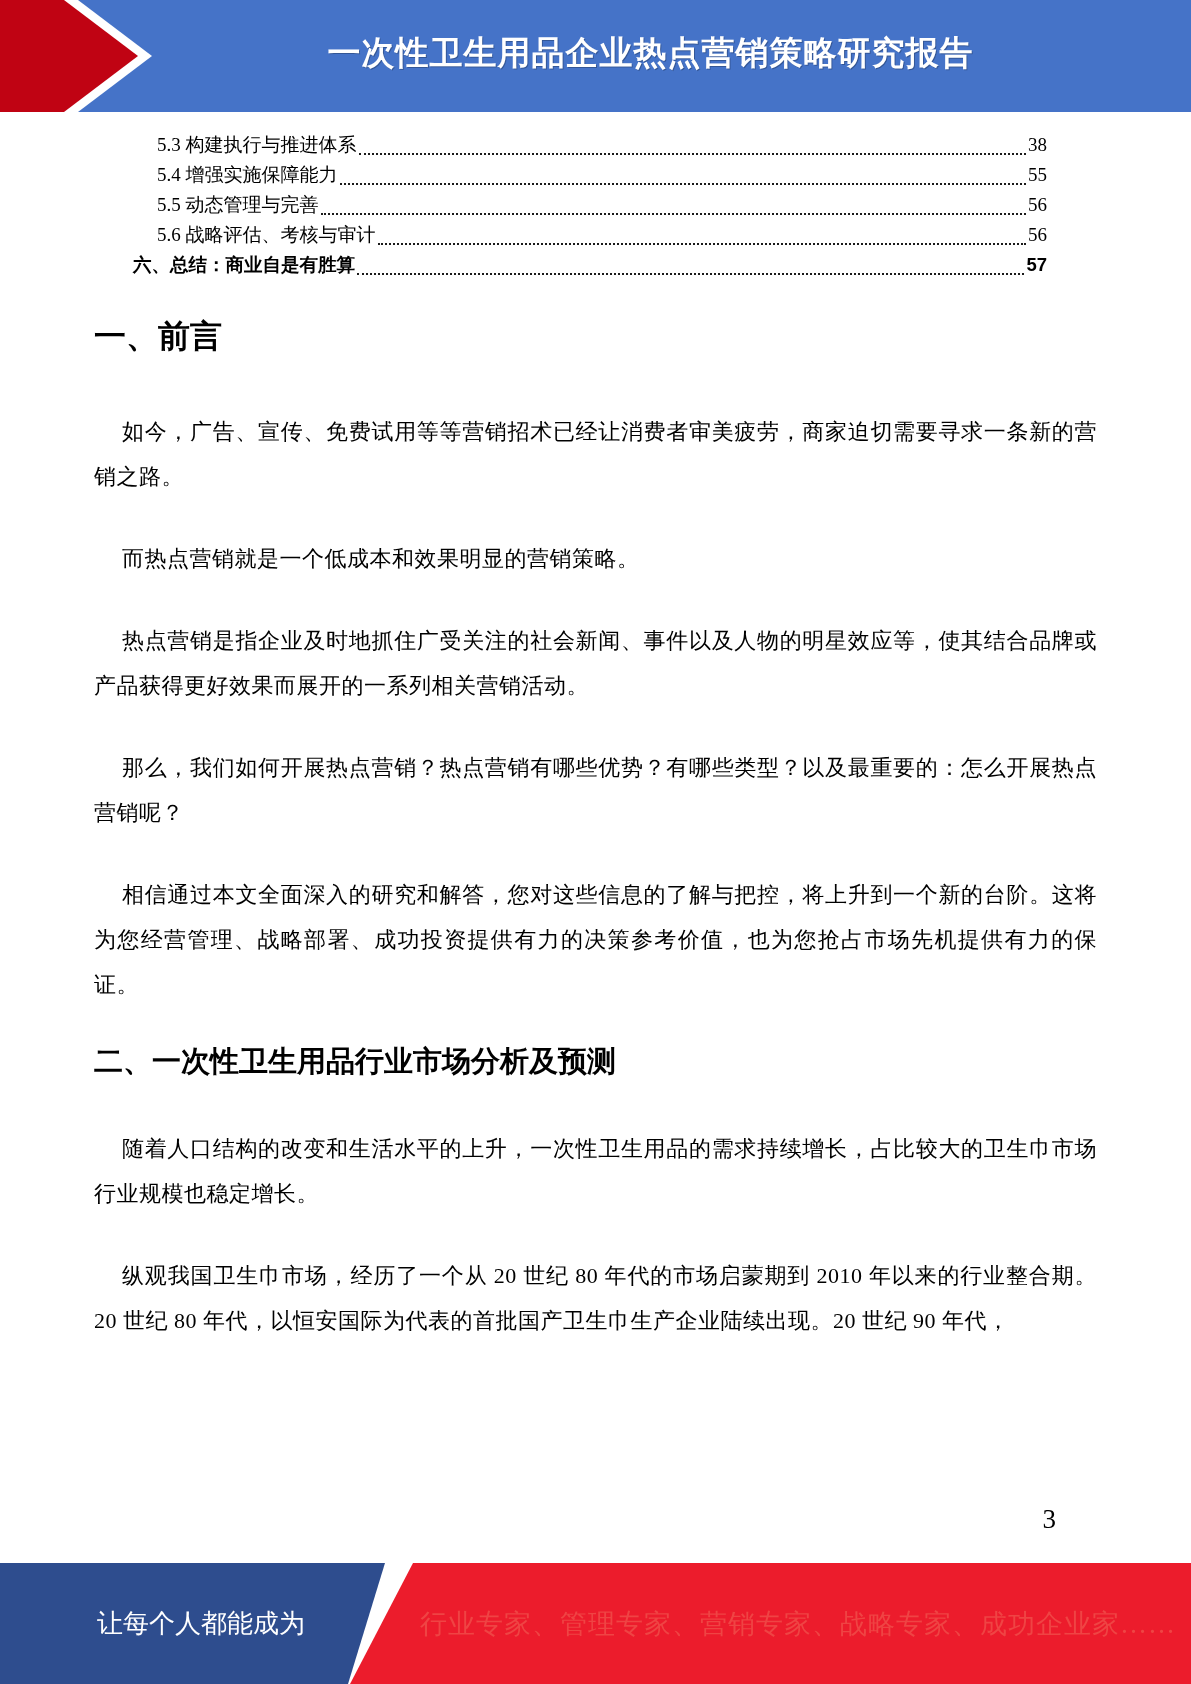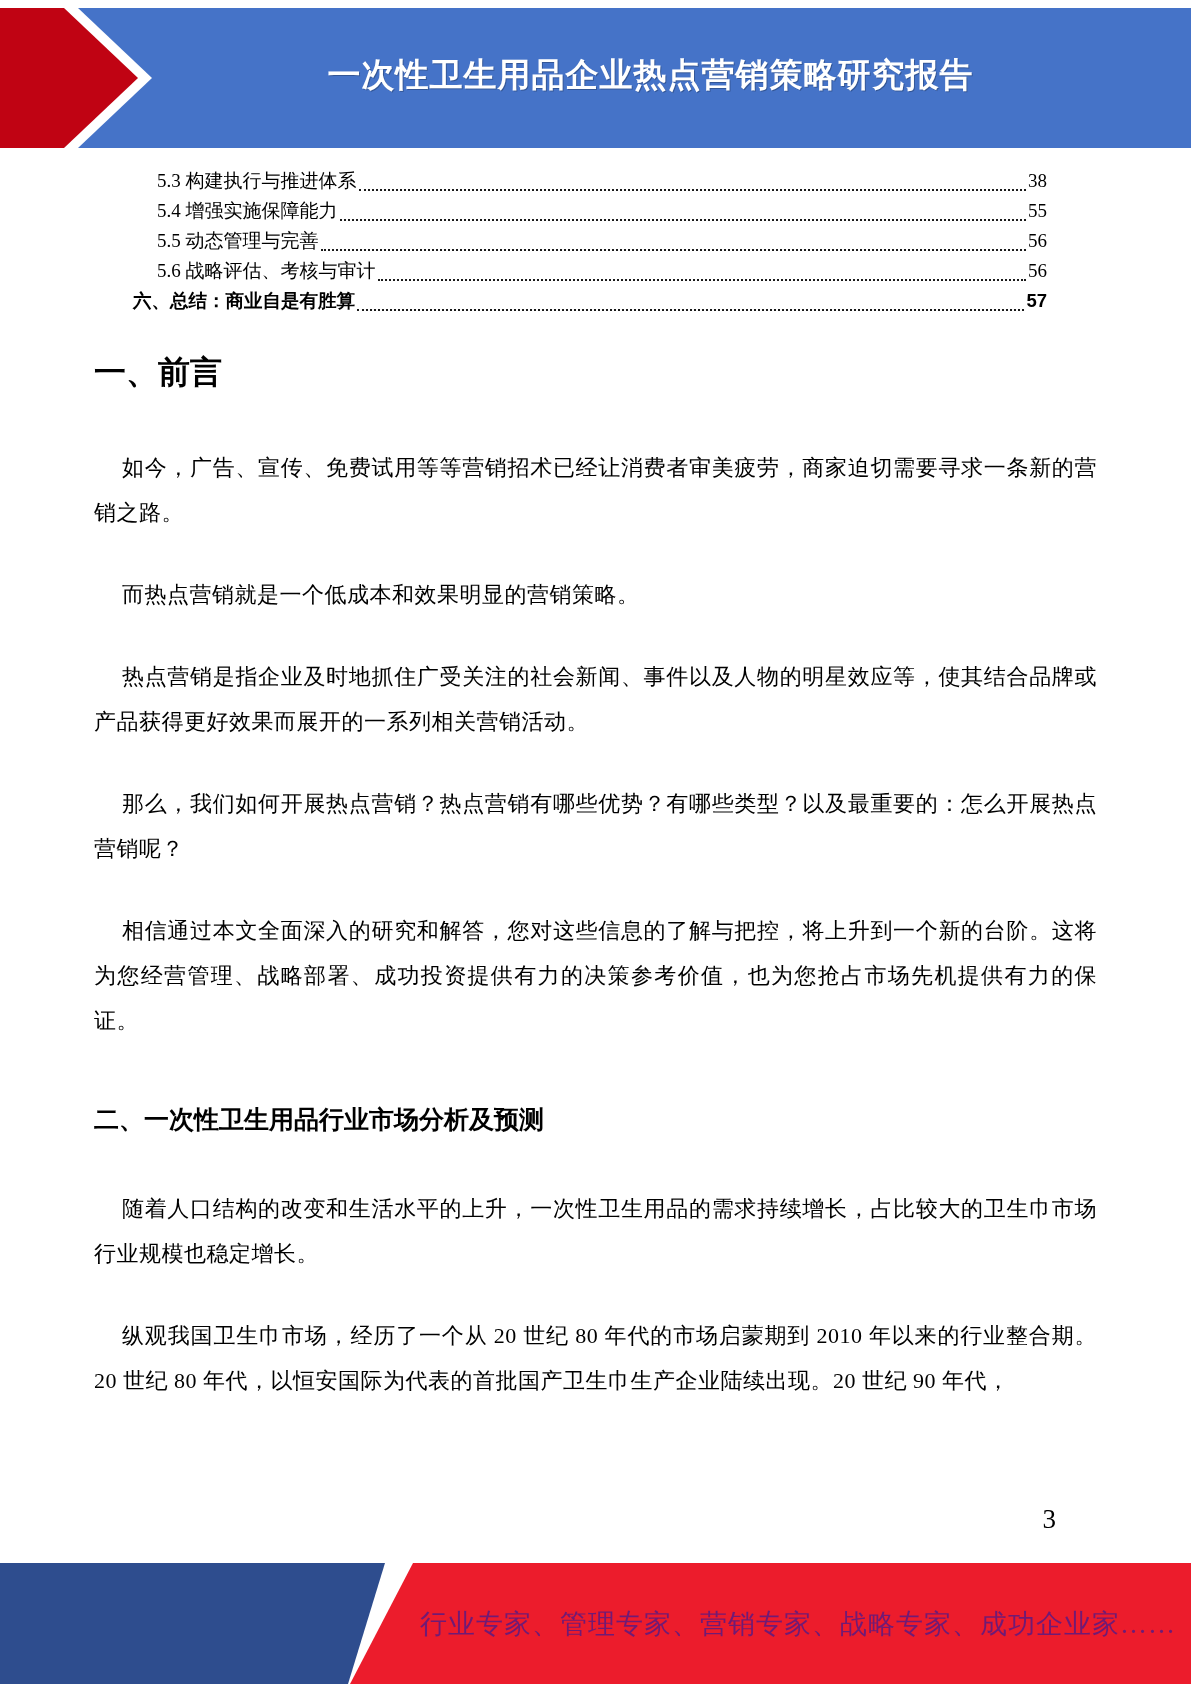--- a/index.html
+++ b/index.html
@@ -6,21 +6,21 @@
   .page{
     position:relative;
     width:1191px;height:1684px;
     margin:0 auto;
     background:#ffffff;
     overflow:hidden;
     font-family:"Liberation Serif","DejaVu Serif",serif;
     color:#000;
   }
   
-  .banner{position:relative;width:1191px;height:140px;margin-top:8px;}
+  .banner{position:relative;width:1191px;height:112px;}
   .banner svg{position:absolute;left:0;top:0;width:100%;height:100%;display:block;}
   .banner-title{
     position:absolute;left:150px;right:40px;top:0;bottom:6px;
     display:flex;align-items:center;justify-content:center;
     font-family:"Liberation Sans","DejaVu Sans",sans-serif;
     font-weight:700;font-size:33px;color:#fff;letter-spacing:1px;
     text-shadow:1px 1px 0 rgba(0,0,0,.25);
     white-space:nowrap;
   }
   
@@ -38,23 +38,23 @@
   }
   .toc-page{flex:none;}
   
   .content{padding:0 94px;}
   .h1{
     margin:34px 0 0;
     font-family:"Liberation Sans","DejaVu Sans",sans-serif;
     font-weight:700;font-size:32px;line-height:45px;color:#000;
   }
   .h2{
-    margin:56px 0 0;
-    font-family:Liberation Mono, monospace;
-    font-weight:700;font-size:25px;line-height:45px;
+    margin:32px 0 0;
+    font-family:Liberation Sans, sans-serif;
+    font-weight:700;font-size:29px;line-height:45px;
   }
   .h3{
     margin:44px 0 0;
     font-family:"Liberation Sans","DejaVu Sans",sans-serif;
     font-weight:700;font-size:25px;line-height:36px;
   }
   .para{
     margin:37px 0 0;
     font-size:22px;line-height:45px;
     text-align:justify;text-indent:28px;
@@ -71,21 +71,21 @@
   .footer{position:absolute;left:0;bottom:0;width:1191px;height:121px;}
   .footer svg{position:absolute;left:0;top:0;width:100%;height:100%;display:block;}
   .footer-left{
     position:absolute;left:0;top:0;height:100%;width:305px;
     display:flex;align-items:center;justify-content:flex-end;
     color:#fff;font-size:26px;white-space:nowrap;
   }
   .footer-right{
     position:absolute;left:420px;top:0;height:100%;right:20px;
     display:flex;align-items:center;
-    color:#701a75;font-size:27px;letter-spacing:1px;white-space:nowrap;
+    color:#ef4444;font-size:27px;letter-spacing:1px;white-space:nowrap;
   }
 </style>
 </head>
 <body>
 
 <div class="page">
 
   <div class="banner">
     <svg viewBox="0 0 1191 112" preserveAspectRatio="none">
       <rect x="0" y="0" width="1191" height="112" fill="#4573c8"></rect>
@@ -139,16 +139,17 @@
   </div>
 
   <div class="page-number">3</div>
 
   <div class="footer">
     <svg viewBox="0 0 1191 121" preserveAspectRatio="none">
       <rect x="0" y="0" width="1191" height="121" fill="#ec1c2c"></rect>
       <polygon points="383,0 413,0 350,121 346,121" fill="#ffffff"></polygon>
       <polygon points="0,0 385,0 348,121 0,121" fill="#2e4d8e"></polygon>
     </svg>
+    <div class="footer-left">让每个人都能成为</div>
     <div class="footer-right">行业专家、管理专家、营销专家、战略专家、成功企业家……</div>
   </div>
 
 </div>
 
 </body></html>

